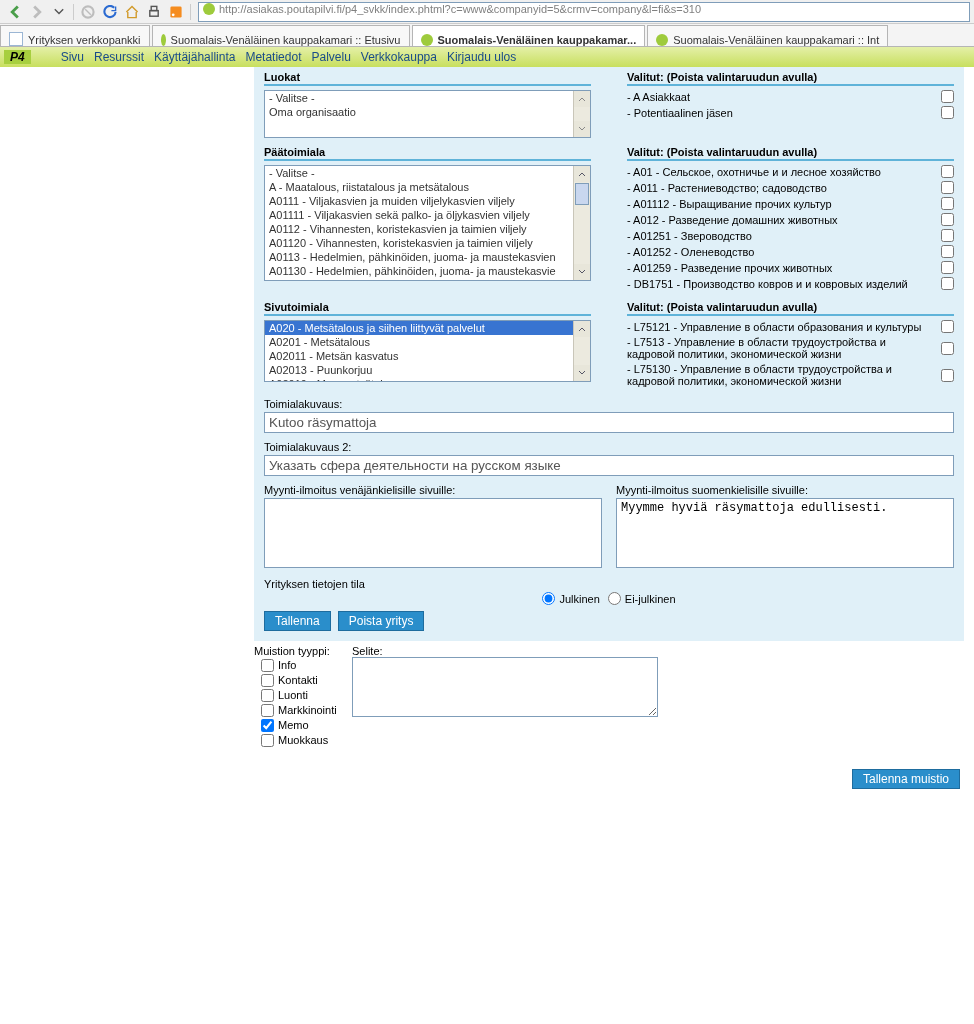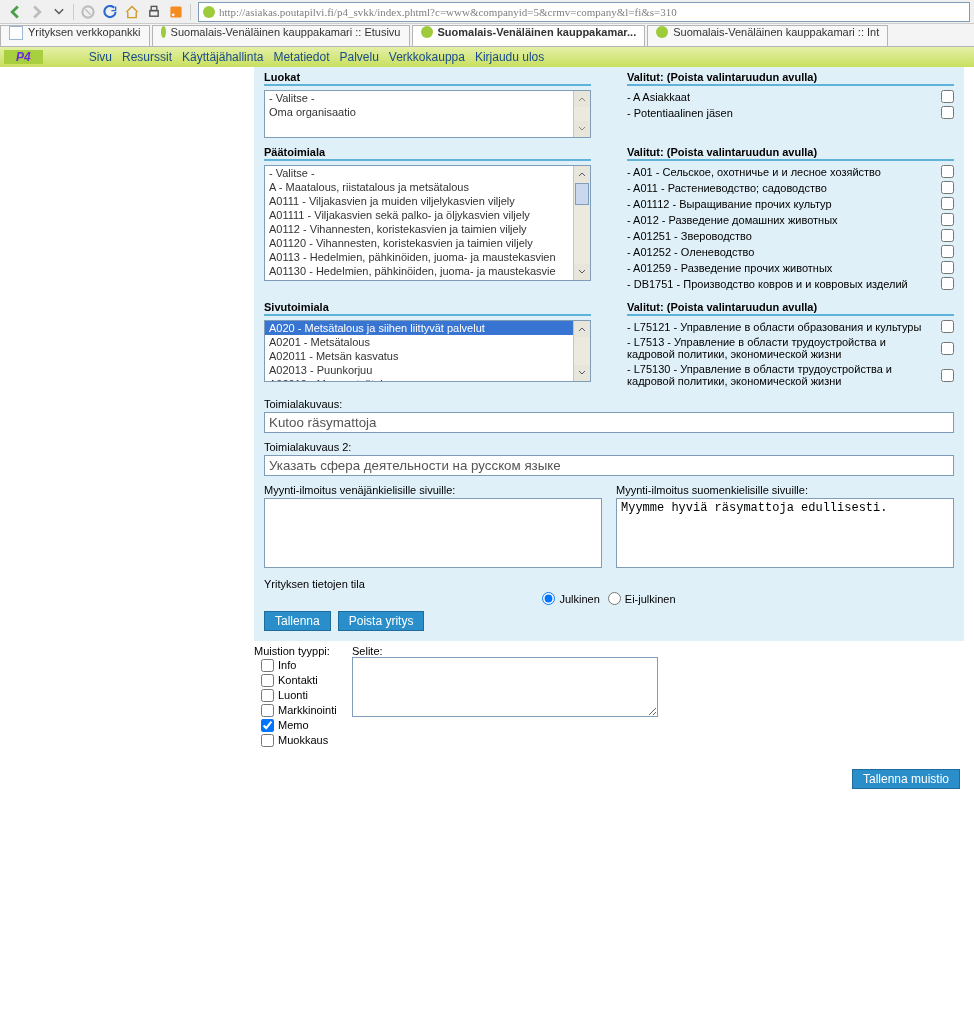--- a/index.html
+++ b/index.html
@@ -1,29 +1,29 @@
 <!DOCTYPE html>
 <html><head>
 <meta charset="utf-8">
 <style>
   html,body{margin:0;padding:0;font-family:Arial,Helvetica,sans-serif;font-size:11px;color:#000;background:#fff;}
   .browser-toolbar{height:23px;background:#f0f0f0;border-bottom:1px solid #ccc;display:flex;align-items:center;padding:0 4px;}
   .tb-btn{width:18px;height:18px;margin:0 1px;display:flex;align-items:center;justify-content:center;border:1px solid transparent;border-radius:2px;}
   .tb-btn svg{width:14px;height:14px;}
   .sep{width:1px;height:16px;background:#ccc;margin:0 3px;}
-  .url-field{flex:1;height:18px;border:1px solid #7f9db9;background:#fff;padding:0 4px;margin-left:4px;display:flex;align-items:center;color:#808080;font-size:11px;font-family:Liberation Serif, serif;}
+  .url-field{flex:1;height:18px;border:1px solid #7f9db9;background:#fff;padding:0 4px;margin-left:4px;display:flex;color:#808080;font-size:11px;}
   .url-field .favicon{width:12px;height:12px;border-radius:50%;background:#9ecb3c;margin-right:4px;}
   .tabs-row{height:22px;background:#f4f4f4;display:flex;align-items:flex-end;border-bottom:1px solid #b5b5b5;}
-  .tab{height:20px;border:1px solid #b5b5b5;border-bottom:none;background:#f8f8f8;display:flex;align-items:flex-start;padding:0 8px;margin-right:2px;max-width:240px;white-space:nowrap;overflow:hidden;text-overflow:ellipsis;font-size:11px;color:#333;}
+  .tab{height:20px;border:1px solid #b5b5b5;border-bottom:none;background:#f8f8f8;display:flex;align-items:flex-end;padding:0 8px;margin-right:2px;max-width:240px;white-space:nowrap;overflow:hidden;text-overflow:ellipsis;font-size:11px;color:#333;}
   .tab.active{background:#fff;font-weight:bold;}
   .tab .tab-ico{width:12px;height:12px;margin-right:5px;}
   .tab .tab-ico.page{border:1px solid #9bb6d4;background:#fff;}
   .tab .tab-ico.green{border-radius:50%;background:#9ecb3c;}
   .p4-bar{height:20px;background:linear-gradient(#e4f0a8,#c8df5e);display:flex;align-items:center;padding:0 4px;color:#2a6496;font-size:12px;}
-  .p4-logo{font-style:italic;font-weight:bold;color:#6d28d9;background:#a7cf3f;padding:0 12px;margin-right:46px;}
+  .p4-logo{font-style:italic;font-weight:bold;color:#000000;background:#a7cf3f;padding:0 6px;margin-right:30px;}
   .p4-link{margin-right:10px;color:#1a4c89;}
   .sheet{width:974px;}
   .content-outer{background:#fff;padding:0;}
   .panel{background:#e0f0f8;padding:4px 10px 10px 10px;margin-left:254px;margin-right:10px;}
   .cols{display:flex;gap:36px;}
   .col{flex:1;}
   .hdr{font-weight:bold;border-bottom:2px solid #5fb3d9;padding-bottom:1px;margin-bottom:4px;margin-top:8px;}
   .listbox{background:#fff;border:1px solid #7f9db9;height:62px;overflow:hidden;position:relative;}
   .listbox.small{height:46px;}
   .listbox.tall{height:114px;}

